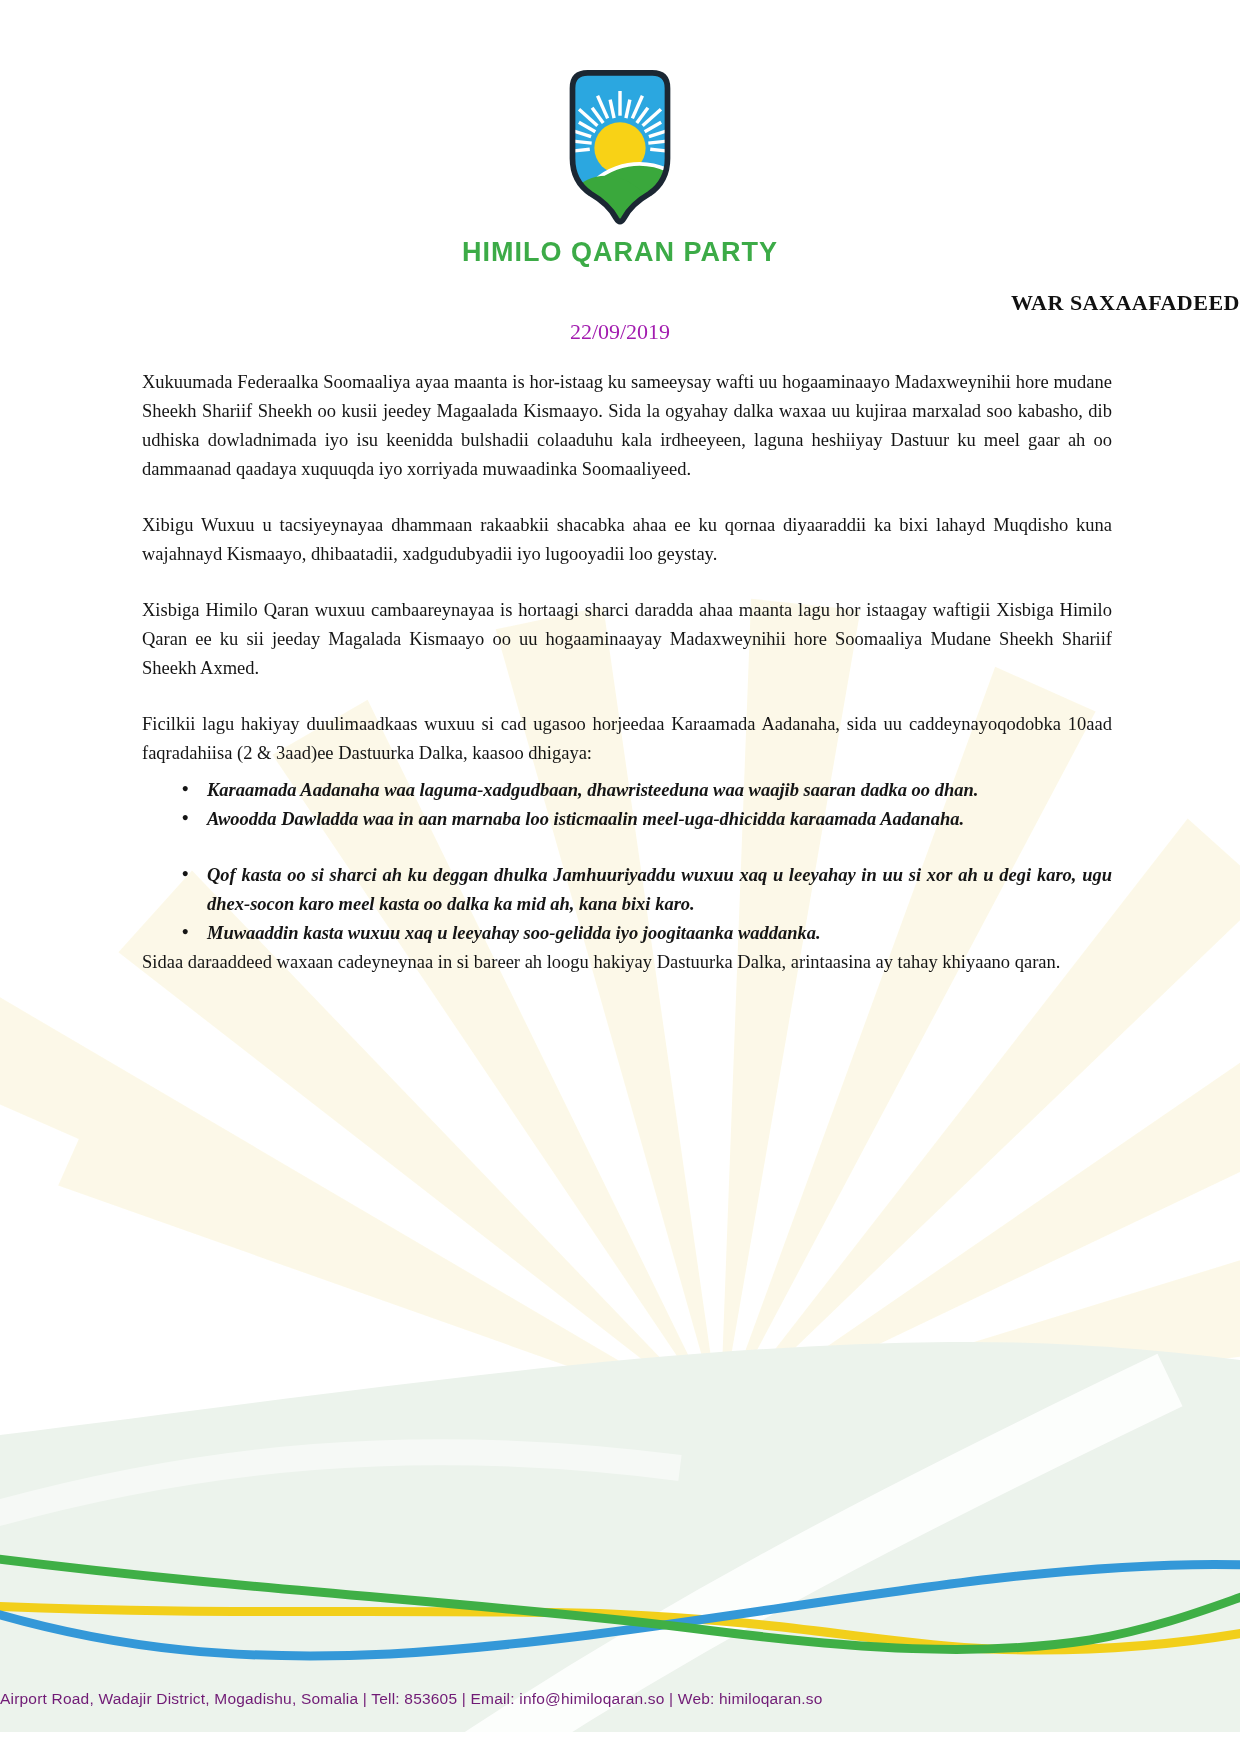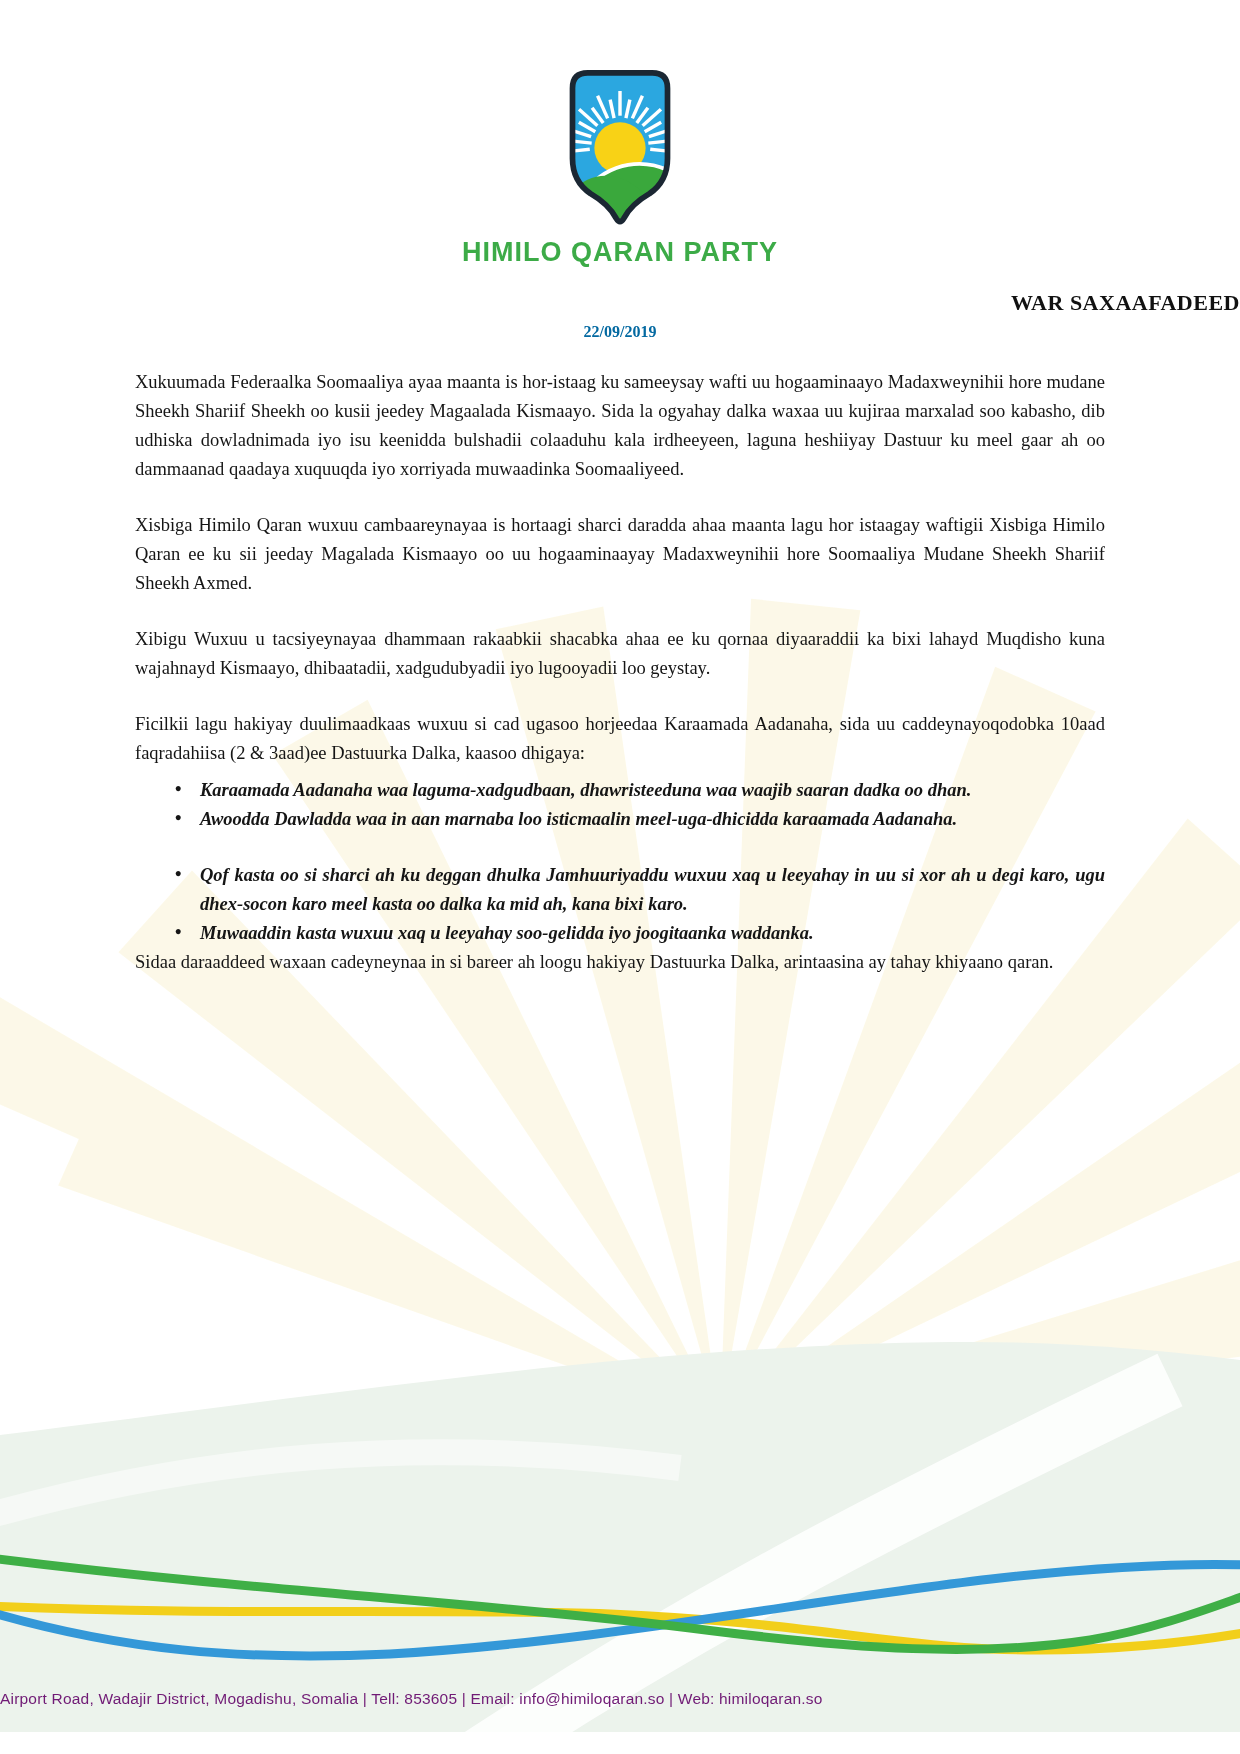--- a/index.html
+++ b/index.html
@@ -12,24 +12,24 @@
   .content-layer { position:absolute; left:0; top:0; width:1240px; height:1754px; z-index:1; }
 
   .logo-wrap { position:absolute; top:68px; left:0; width:100%; display:flex; justify-content:center; }
   .wordmark {
     position:absolute; top:237px; left:0; width:100%; text-align:center;
     font-family:"Liberation Sans", sans-serif; font-size:27px; font-weight:bold;
     color:#3cab47; letter-spacing:1px;
   }
   .title-block { position:absolute; top:289px; left:0; width:100%; text-align:center; }
   .pr-title { font-weight:bold; font-size:22px; line-height:28px; color:#111; letter-spacing:0.5px;text-align:right; }
-  .pr-date  { font-weight:bold; font-size:16px; line-height:30px; color:#0369a1; }
+  .pr-date  { font-weight:normal; font-size:22px; line-height:30px; color:#a21caf; }
 
   .body-text {
-    position:absolute; top:368px; left:135px; width:970px;
+    position:absolute; top:368px; left:142px; width:970px;
     font-size:18.5px; line-height:29px; text-align:justify;
   }
   p.para { margin:0 0 27px 0; }
   p.para.tight { margin-bottom:0;font-family:Liberation Serif, serif; }
   ul.blist { list-style:none; margin:8px 0 27px 0; padding:0 0 0 38px; }
   ul.blist.tight { margin-bottom:0;font-family:Liberation Serif, serif; }
   ul.blist li { position:relative; padding-left:27px; font-weight:bold; font-style:italic; }
   ul.blist li::before { content:"\2022"; position:absolute; left:2px; top:-1px; font-style:normal; font-weight:bold; }
 
   .footer-line {
@@ -112,22 +112,22 @@
 
     <div class="wordmark">HIMILO QARAN PARTY</div>
 
     <div class="title-block">
       <div class="pr-title">WAR SAXAAFADEED</div>
       <div class="pr-date">22/09/2019</div>
     </div>
 
     <div class="body-text">
       <p class="para">Xukuumada Federaalka Soomaaliya ayaa maanta is hor-istaag ku sameeysay wafti uu hogaaminaayo Madaxweynihii hore mudane Sheekh Shariif Sheekh oo kusii jeedey Magaalada Kismaayo. Sida la ogyahay dalka waxaa uu kujiraa marxalad soo kabasho, dib udhiska dowladnimada iyo isu keenidda bulshadii colaaduhu kala irdheeyeen, laguna heshiiyay Dastuur ku meel gaar ah oo dammaanad qaadaya xuquuqda iyo xorriyada muwaadinka Soomaaliyeed.</p>
+      <p class="para">Xibigu Wuxuu u tacsiyeynayaa dhammaan rakaabkii shacabka ahaa ee ku qornaa diyaaraddii ka bixi lahayd Muqdisho kuna wajahnayd Kismaayo, dhibaatadii, xadgudubyadii iyo lugooyadii loo geystay.</p>
       <p class="para">Xisbiga Himilo Qaran wuxuu cambaareynayaa is hortaagi sharci daradda ahaa maanta lagu hor istaagay waftigii Xisbiga Himilo Qaran ee ku sii jeeday Magalada Kismaayo oo uu hogaaminaayay Madaxweynihii hore Soomaaliya Mudane Sheekh Shariif Sheekh Axmed.</p>
-      <p class="para">Xibigu Wuxuu u tacsiyeynayaa dhammaan rakaabkii shacabka ahaa ee ku qornaa diyaaraddii ka bixi lahayd Muqdisho kuna wajahnayd Kismaayo, dhibaatadii, xadgudubyadii iyo lugooyadii loo geystay.</p>
       <p class="para tight">Ficilkii lagu hakiyay duulimaadkaas wuxuu si cad ugasoo horjeedaa Karaamada Aadanaha, sida uu caddeynayoqodobka 10aad faqradahiisa (2 &amp; 3aad)ee Dastuurka Dalka, kaasoo dhigaya:</p>
       <ul class="blist">
         <li>Karaamada Aadanaha waa laguma-xadgudbaan, dhawristeeduna waa waajib saaran dadka oo dhan.</li>
         <li>Awoodda Dawladda waa in aan marnaba loo isticmaalin meel-uga-dhicidda karaamada Aadanaha.</li>
       </ul>
       <ul class="blist tight">
         <li>Qof kasta oo si sharci ah ku deggan dhulka Jamhuuriyaddu wuxuu xaq u leeyahay in uu si xor ah u degi karo, ugu dhex-socon karo meel kasta oo dalka ka mid ah, kana bixi karo.</li>
         <li>Muwaaddin kasta wuxuu xaq u leeyahay soo-gelidda iyo joogitaanka waddanka.</li>
       </ul>
       <p class="para">Sidaa daraaddeed waxaan cadeyneynaa in si bareer ah loogu hakiyay Dastuurka Dalka, arintaasina ay tahay khiyaano qaran.</p>

